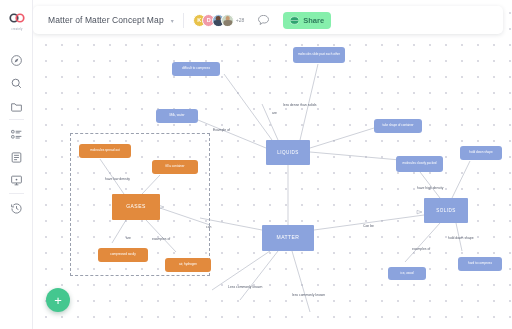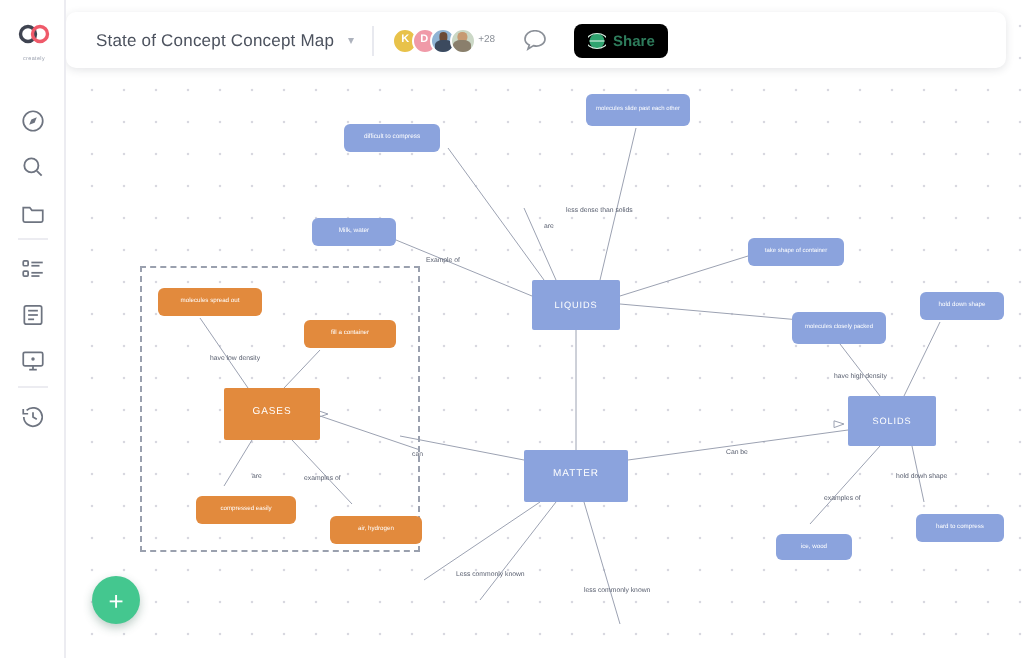--- a/index.html
+++ b/index.html
@@ -103,21 +103,21 @@
   }
   #avatar-more {
     font-size: 5px; color: #8b9098; margin-left: 1.5px;
   }
   #comment-btn {
     margin-left: 13px; cursor: pointer; display:flex; align-items:center;
   }
   #share-btn {
     margin-left: 13px;
     height: 17px;
-    background: #000000;
+    background: #86efac;
     border-radius: 4px;
     display: flex; align-items: center;
     padding: 0 7px;
     cursor: pointer;
   }
   #share-btn .globe { margin-right: 4px; display:flex; }
   #share-label { font-size: 7.5px; color: #2e7c5c; font-weight: 600; }
 
   
   .node {
@@ -331,21 +331,21 @@
     <div class="rail-icon" style="top:200px">
       <svg width="13" height="13" viewBox="0 0 24 24" fill="none" stroke="currentColor" stroke-width="1.6">
         <path d="M3.5 12 a8.5 8.5 0 1 0 2.6 -6.1"></path>
           <polyline points="3,4.5 3,9 7.5,9"></polyline>
         <polyline points="12,7.5 12,12 15.5,14"></polyline>
       </svg>
     </div>
   </div>
 
   <div id="topbar">
-    <div id="doc-title">State of Concept Concept Map</div>
+    <div id="doc-title">Matter of Matter Concept Map</div>
     <div id="title-caret">▾</div>
     <div id="tb-sep"></div>
 
     <div id="avatars">
       <div class="avatar" style="background:#e8c24a">
         <span>K</span>
       </div>
       <div class="avatar" style="background:#f09aa8">
         <span>D</span>
       </div>

